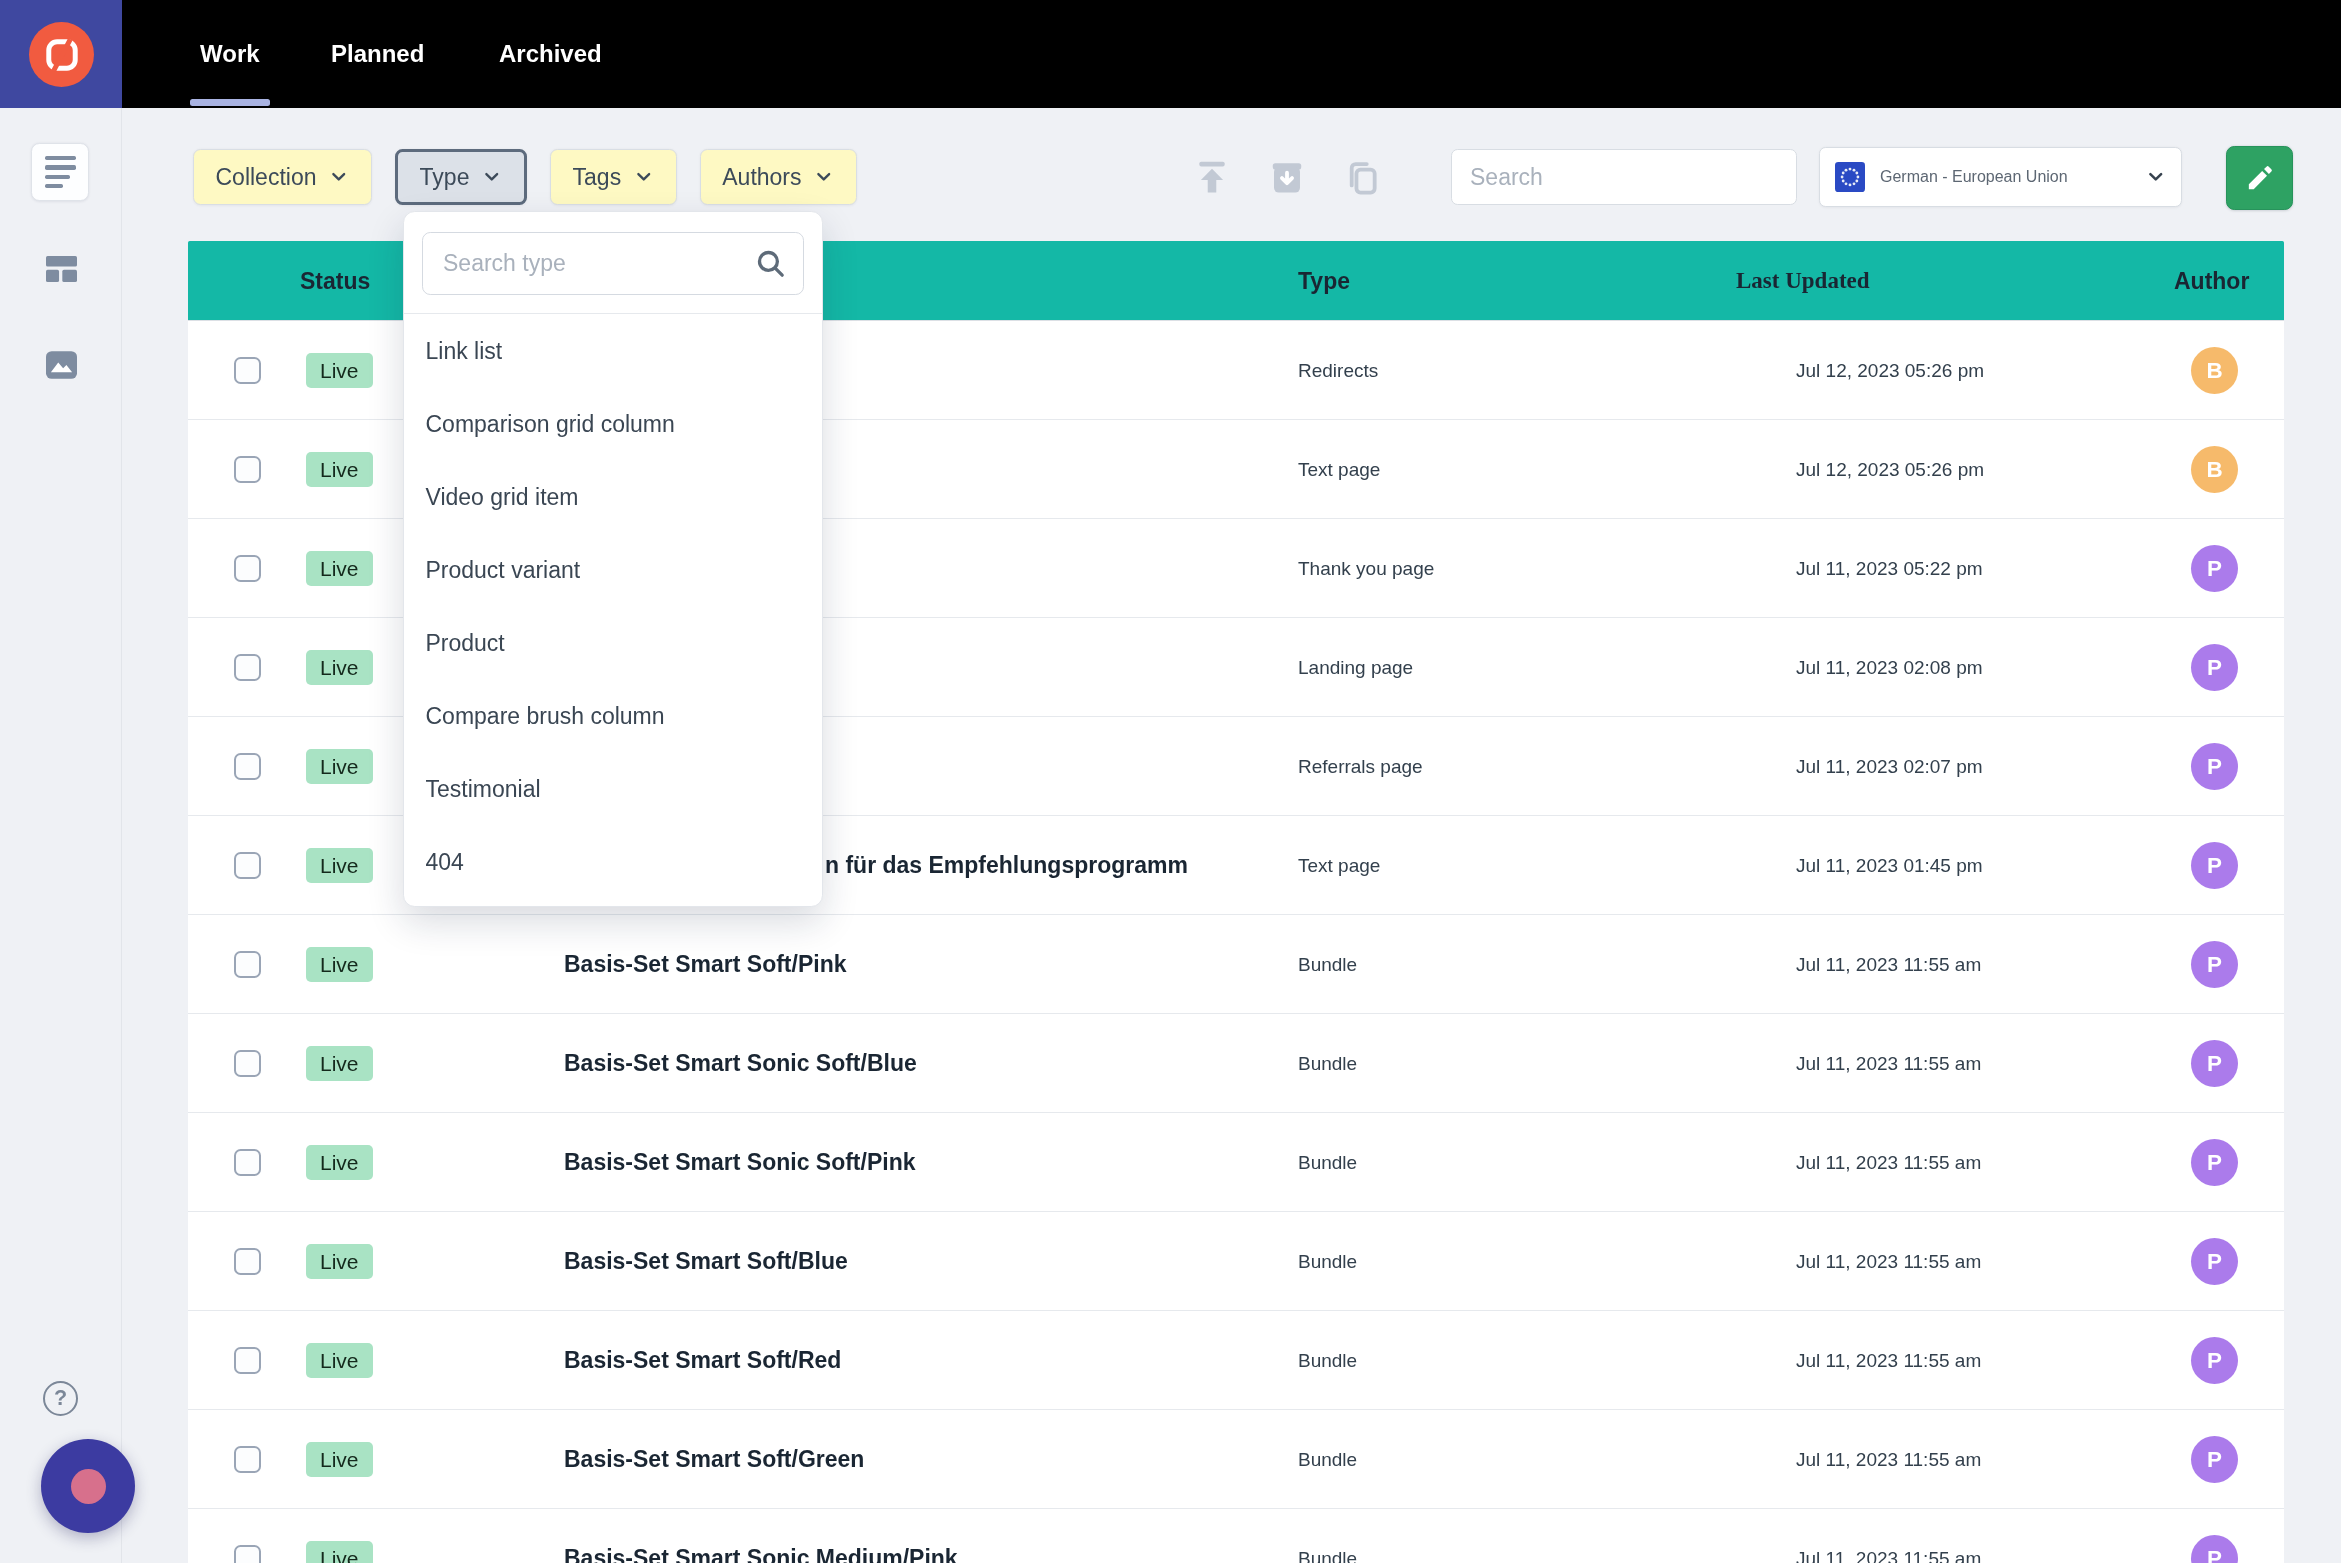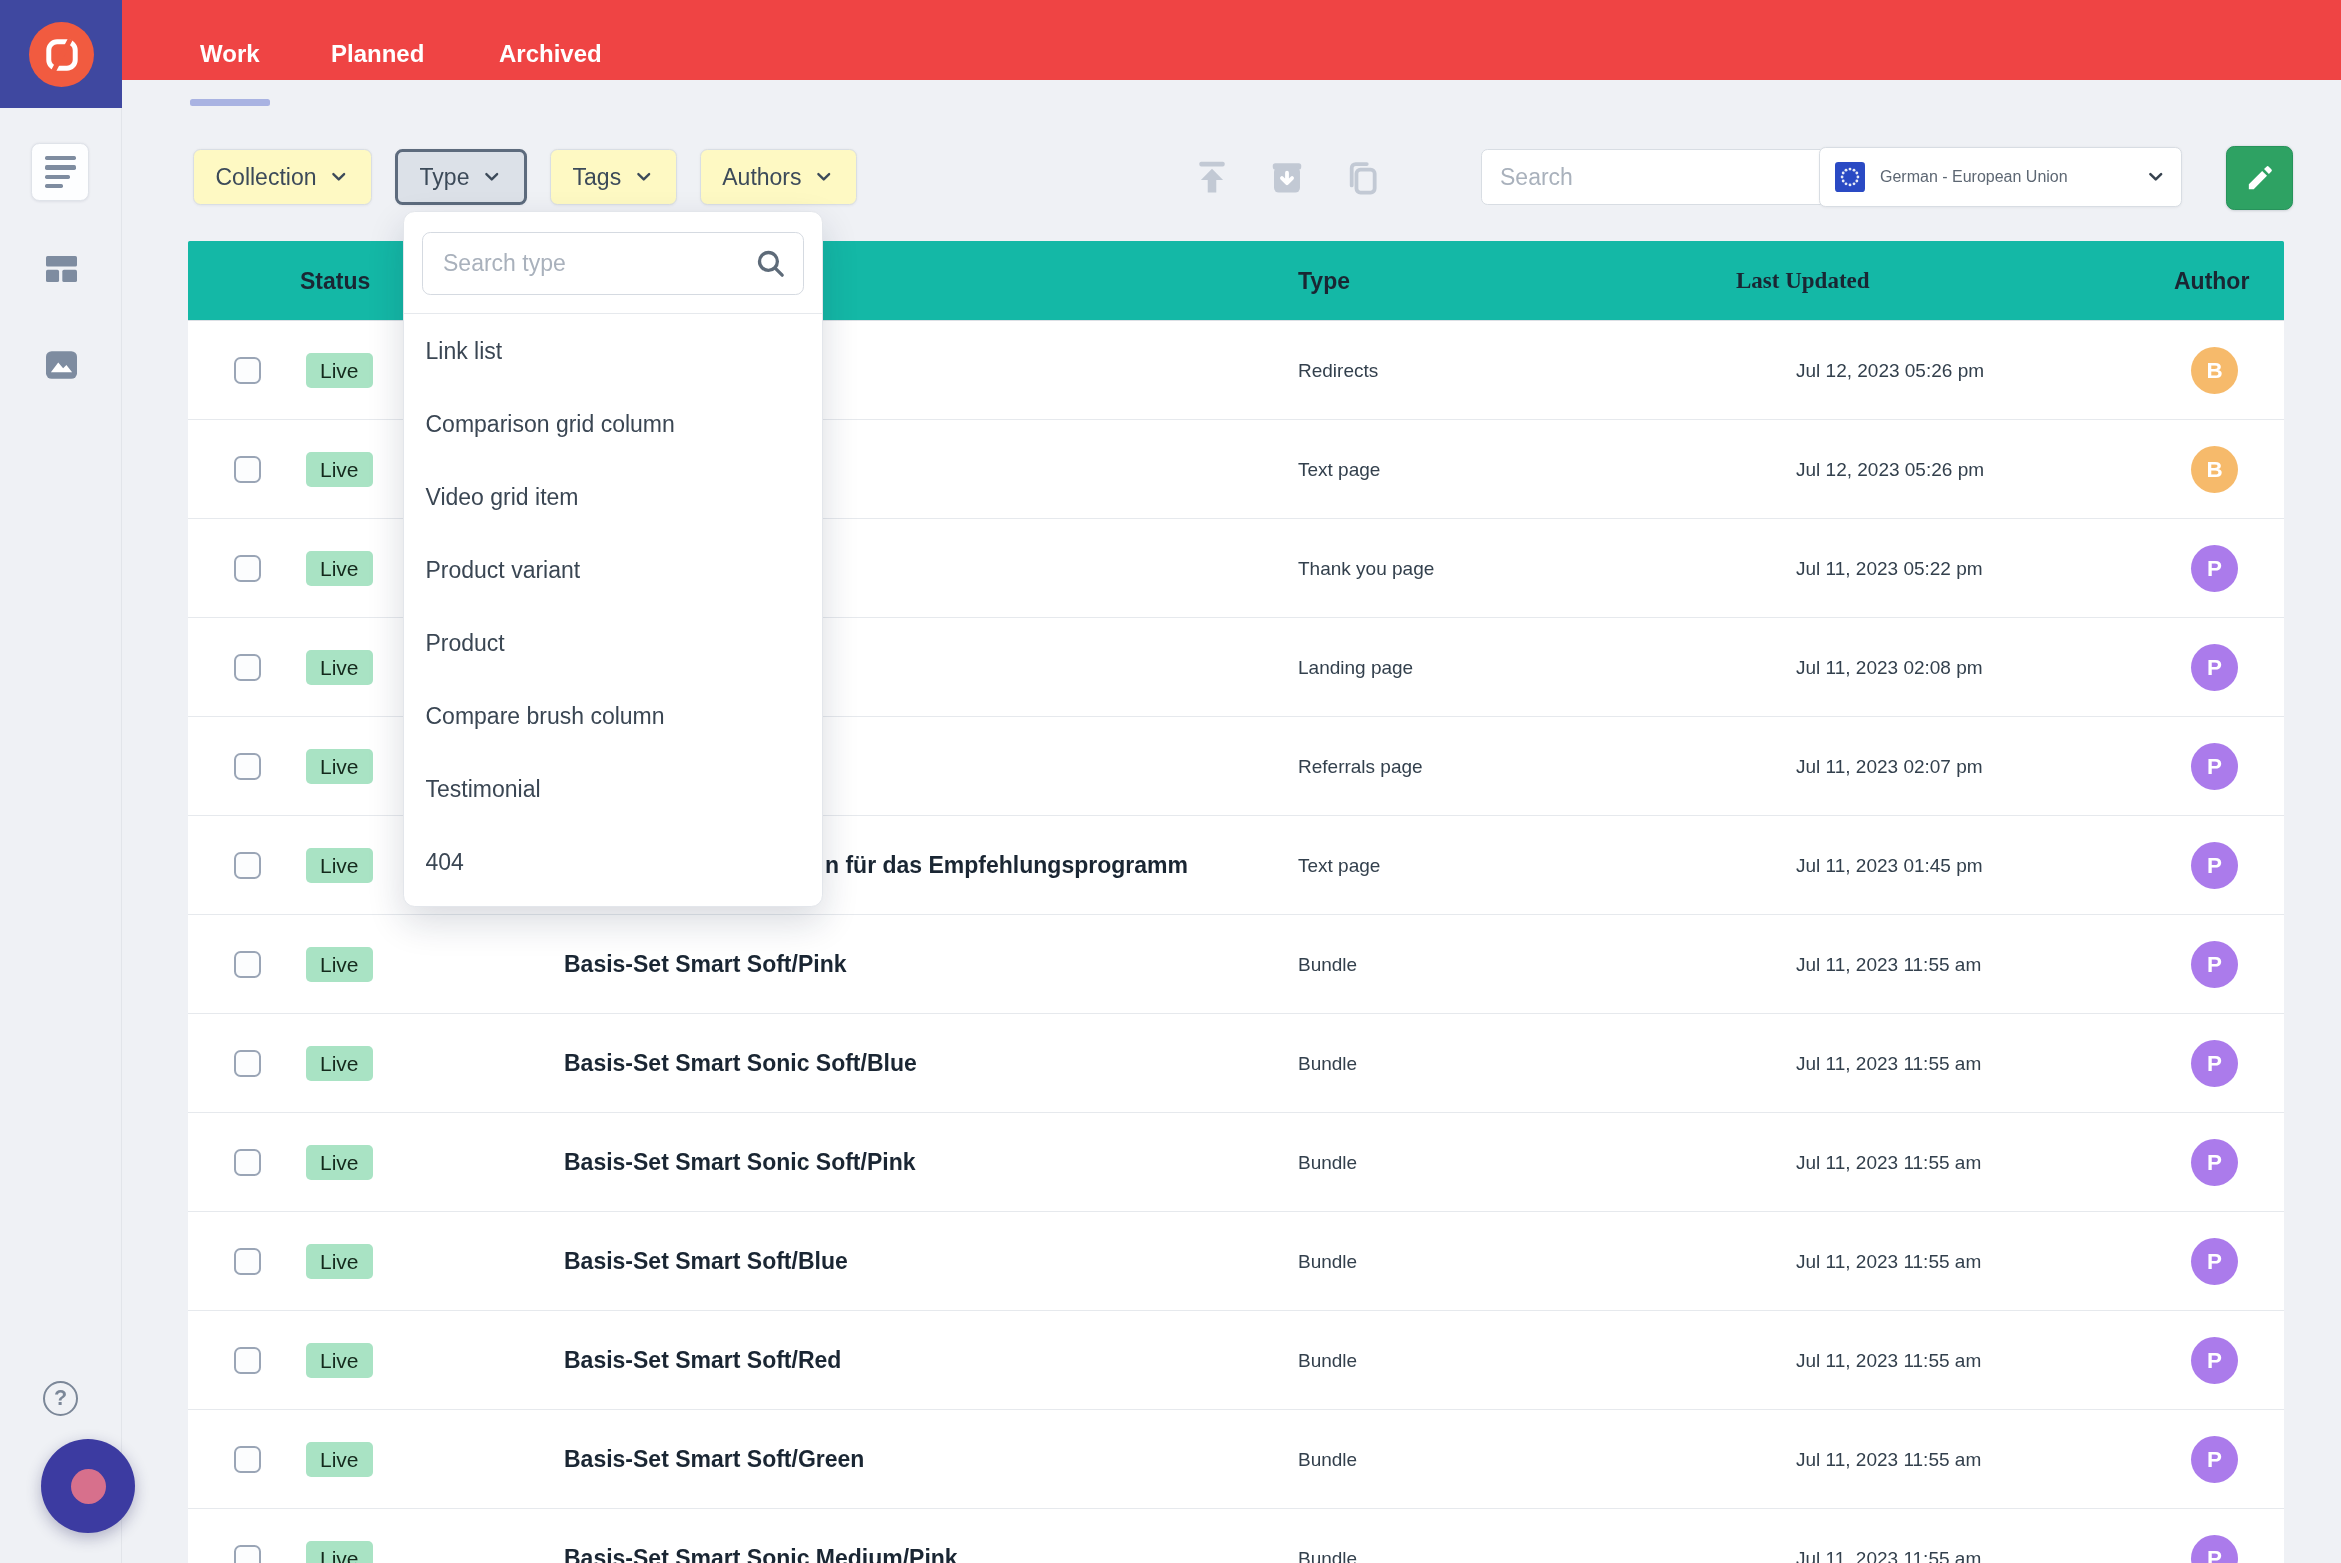--- a/index.html
+++ b/index.html
@@ -6,21 +6,21 @@
   html,body { width:2342px; height:1564px; overflow:hidden; }
   body {
     position:relative;
     background:#EFF1F5;
     font-family:"Liberation Sans", sans-serif;
     -webkit-font-smoothing:antialiased;
     color:#33404D;
   }
 
   
-  .topbar { position:absolute; top:0; left:0; right:0; height:80px; background:#ef4444; z-index:20; }
+  .topbar { position:absolute; top:0; left:0; right:0; height:108px; background:#000000; z-index:20; }
   .topbar-strip { position:absolute; left:0; top:0; width:122px; height:108px; background:#3F48A0; }
   .logo-btn { position:absolute; left:29px; top:22.4px; width:65px; height:65px; border-radius:50%;
     background:#F15B40; display:flex; align-items:center; justify-content:center; cursor:pointer; }
   .tab { position:absolute; top:0; height:108px; display:flex; align-items:center;
     color:#FFFFFF; font-size:24px; font-weight:700; cursor:pointer; }
   .tab-work { left:200px; }
   .tab-planned { left:331px; }
   .tab-archived { left:499px; }
   .tab.active::after { content:""; position:absolute; left:-10px; right:-10px; bottom:2.5px;
     height:6.6px; background:#A9B3E2; border-radius:2.5px; }
@@ -51,21 +51,21 @@
   .filterbar { position:absolute; left:193px; top:149px; display:flex; gap:23px; z-index:15; }
   .filter-btn { height:56px; padding:0 21.5px; background:#fef9c3; border:1.7px solid #D9DEE4; border-radius:7.5px;
     display:flex; align-items:center; gap:11.6px; font-size:23px; color:#3C4A59; font-weight:500;
     box-shadow:0 0.8px 2.5px rgba(16,24,40,.05); cursor:pointer; }
   .filter-btn.active { background:#DCE1E8; border:3.3px solid #5D6B7D; }
   .chev { width:21.5px; height:21.5px; }
 
   .bulk-icons { position:absolute; top:155px; display:flex; z-index:15; }
   .bulk-icons .bi { width:38px; height:45px; margin-right:37px; cursor:pointer; }
 
-  .search-box { position:absolute; left:1481px; top:149px; width:346px; height:56px; background:#FFFFFF;
+  .search-box { position:absolute; left:1451px; top:149px; width:346px; height:56px; background:#FFFFFF;
     border:1.7px solid #D8DDE3; border-radius:6.6px; font-size:23px; color:#33404D; padding:4px 18px; z-index:15; }
   .search-box::placeholder { color:#A9B1BC; }
 
   .lang-btn { position:absolute; left:1819px; top:147px; width:363px; height:60px; background:#FFFFFF;
     border:1.7px solid #D8DDE3; border-radius:6.6px; display:flex; align-items:center; padding:0 15px;
     gap:15px; cursor:pointer; z-index:15; box-shadow:0 0.8px 2.5px rgba(16,24,40,.05); }
   .lang-label { font-size:16px; color:#5D6773; flex:1; white-space:nowrap; }
   .edit-btn { position:absolute; left:2226px; top:146px; width:67px; height:64px; background:#2EA263;
     border:0.8px solid #27935B; border-radius:8.3px; display:flex; align-items:center; justify-content:center;
     cursor:pointer; z-index:15; box-shadow:0 0.8px 2.5px rgba(16,24,40,.15); }

